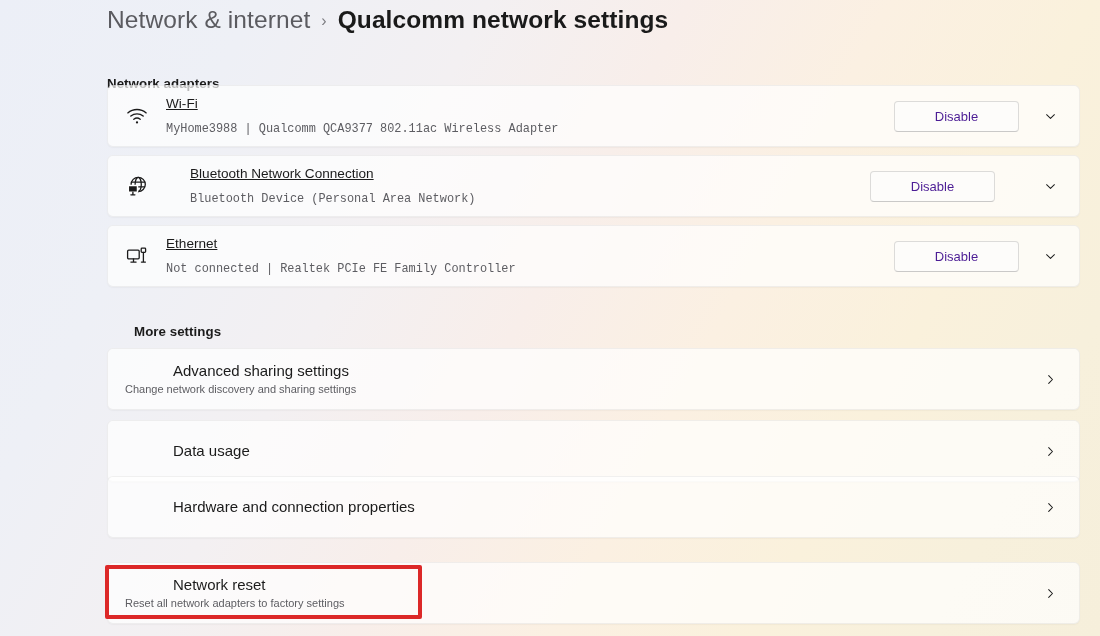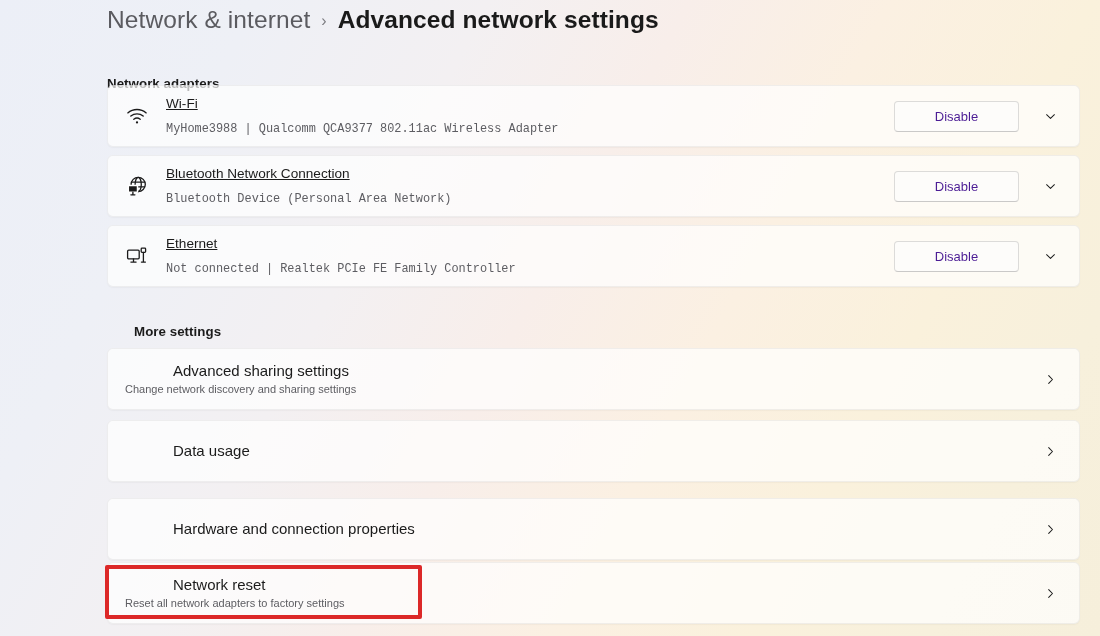--- a/index.html
+++ b/index.html
@@ -68,21 +68,21 @@
     border:1px solid rgba(0,0,0,.055);
     border-radius:6px;
     box-shadow:0 1px 1.5px rgba(0,0,0,.035);
     display:flex;
     align-items:center;
   }
 
   
   .adapter { height:62px; padding:0 16px 0 0; }
   #row-wifi      { top:85px; }
-  #row-bluetooth { top:155px; }
+  #row-bluetooth { top:155px;gap:24px; }
   #row-ethernet  { top:225px; }
 
   .icon-box {
     width:58px;
     flex:0 0 58px;
     display:flex;
     align-items:center;
     justify-content:center;
   }
   .txt-box { flex:1 1 auto; min-width:0; }
@@ -117,21 +117,21 @@
     flex:0 0 auto;
     width:26px; height:26px;
     display:flex; align-items:center; justify-content:center;
     cursor:pointer;
   }
 
   
   .setting { height:62px; padding:0 16px 0 0; }
   #row-sharing  { top:348px; }
   #row-data     { top:420px; }
-  #row-hardware { top:498px; }
+  #row-hardware { top:476px; }
   #row-reset    { top:562px; }
 
   .setting .txt-box { padding-left:17px; }
   .setting-name {
     font-size:15px;
     color:#1b1b1b;
     line-height:1.32;
     margin-left:48px;
   }
   .setting-desc {
@@ -154,21 +154,21 @@
   }
 
   svg { display:block; }
 </style>
 </head>
 <body>
 
 <div class="breadcrumb">
   <span class="crumb-parent">Network &amp; internet</span>
   <span class="crumb-sep">›</span>
-  <span class="crumb-current">Advanced network settings</span>
+  <span class="crumb-current">Qualcomm network settings</span>
 </div>
 
 <div id="sec-adapters" class="section-title">Network adapters</div>
 
 <div id="row-wifi" class="card adapter">
   <div class="icon-box">
     <svg width="24" height="24" viewBox="0 0 24 24" fill="none" stroke="#1b1b1b" stroke-width="1.35" stroke-linecap="round">
       <path d="M2.8 8.9a14 14 0 0 1 18.4 0"></path>
       <path d="M5.8 12.1a9.6 9.6 0 0 1 12.4 0"></path>
       <path d="M8.8 15.3a5.2 5.2 0 0 1 6.4 0"></path>

